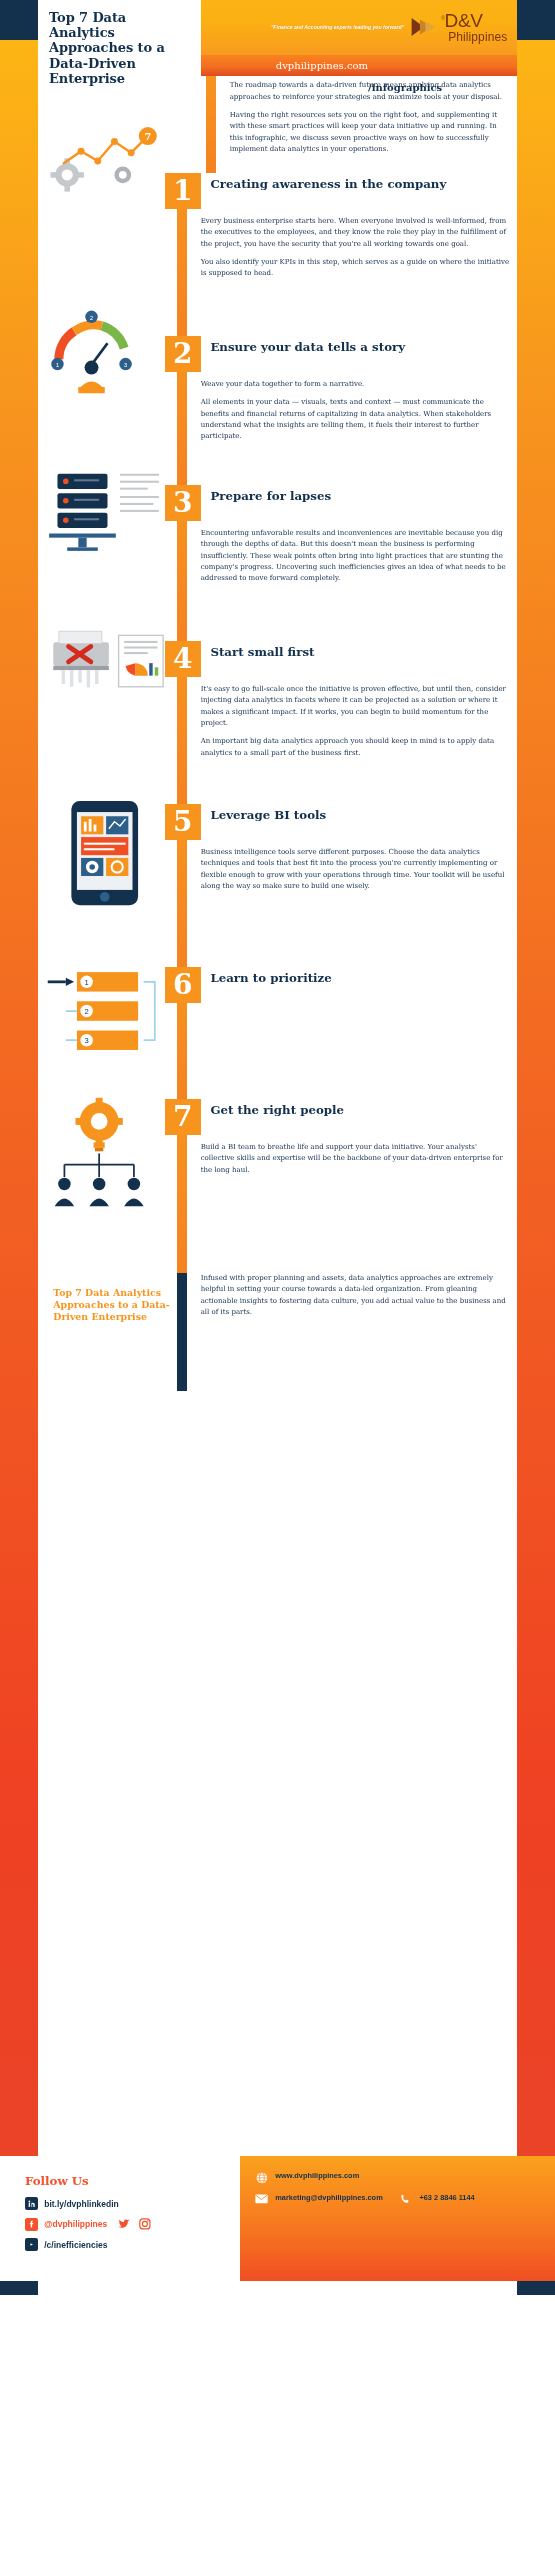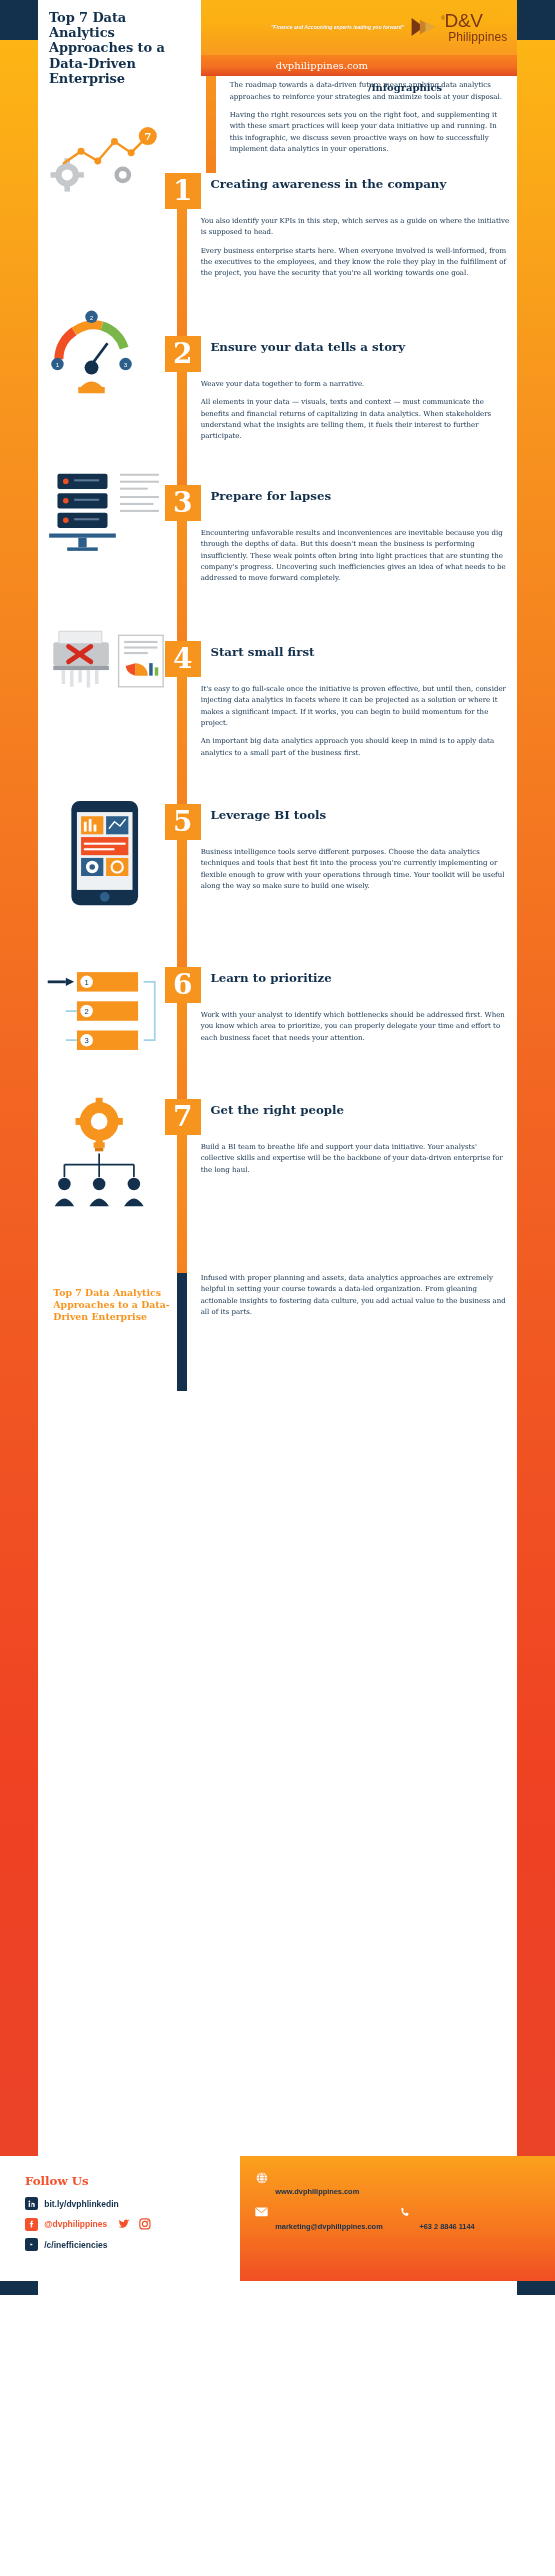--- a/index.html
+++ b/index.html
@@ -257,21 +257,20 @@
     display: inline-flex;
     align-items: center;
     justify-content: center;
   }
   .ctext {
     font-family: "Liberation Sans", sans-serif;
     font-weight: bold;
     font-size: 7.4px;
     line-height: 1.35;
     color: #13304d;
-    margin-top: 16px;
   }
 
   svg { display: block; }
   .nowrap { white-space: nowrap; }
 </style>
 </head>
 <body>
 
 <div class="page">
 
@@ -351,22 +350,22 @@
       </div>
       <div class="sec-body">
         <div class="sec-bar"></div>
         <div class="sec-inner">
           <div class="head-wrap">
             <div class="numblock">
               <span>1</span>
             </div>
             <div class="headtext sec-title">Creating awareness in the company</div>
           </div>
+          <div class="para">Every business enterprise starts here. When everyone involved is well-informed, from the executives to the employees, and they know the role they play in the fulfillment of the project, you have the security that you're all working towards one goal.</div>
           <div class="para">You also identify your KPIs in this step, which serves as a guide on where the initiative is supposed to head.</div>
-          <div class="para">Every business enterprise starts here. When everyone involved is well-informed, from the executives to the employees, and they know the role they play in the fulfillment of the project, you have the security that you're all working towards one goal.</div>
         </div>
       </div>
     </div>
 
     <div class="sec" style="height:149px;">
       <div class="sec-art">
         <svg width="139" height="139" viewBox="0 0 200 200" style="margin-top:-31px;">
           <g>
             <path d="M30 78 A48 48 0 0 1 52 38" stroke="#f04f23" stroke-width="13" fill="none"></path>
             <path d="M52 38 A48 48 0 0 1 92 30" stroke="#f7941e" stroke-width="13" fill="none"></path>
@@ -549,21 +548,20 @@
       </div>
       <div class="sec-body">
         <div class="sec-bar"></div>
         <div class="sec-inner">
           <div class="head-wrap">
             <div class="numblock">
               <span>6</span>
             </div>
             <div class="headtext sec-title">Learn to prioritize</div>
           </div>
-          <div class="para">Work with your analyst to identify which bottlenecks should be addressed first. When you know which area to prioritize, you can properly delegate your time and effort to each business facet that needs your attention.</div>
         </div>
       </div>
     </div>
 
     <div class="sec" style="height:174px;">
       <div class="sec-art">
         <svg width="139" height="146" viewBox="0 0 200 210" style="margin-top:-4.2px;">
           <g>
             <circle cx="88" cy="38" r="28" fill="#f7941e"></circle>
             <circle cx="88" cy="38" r="12" fill="#ffffff"></circle>

